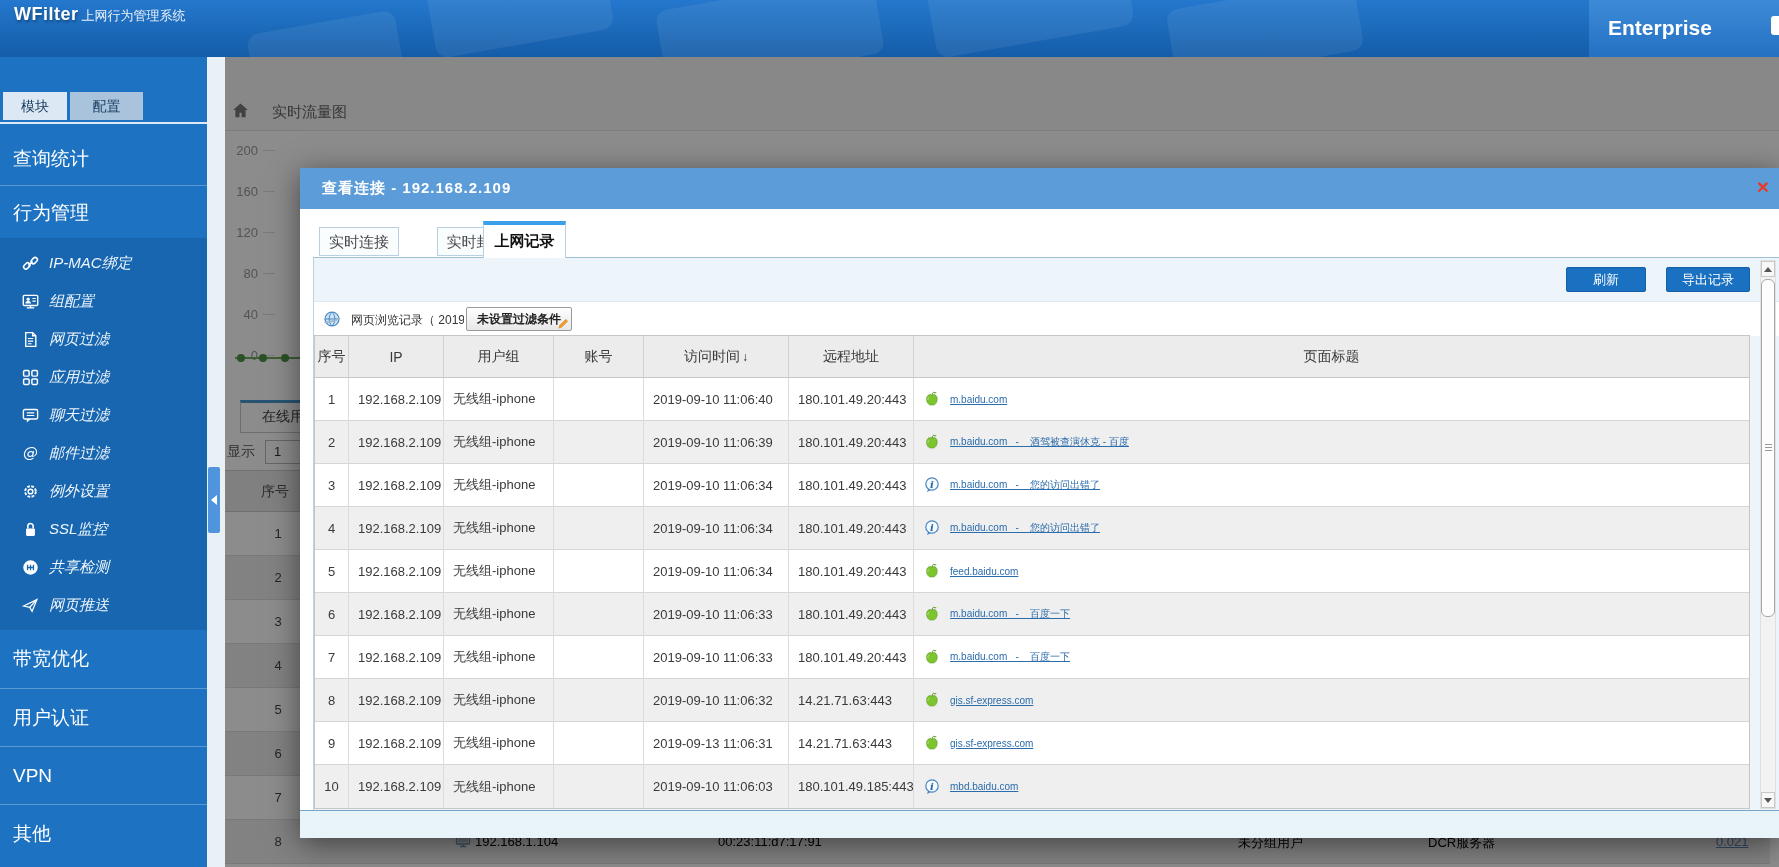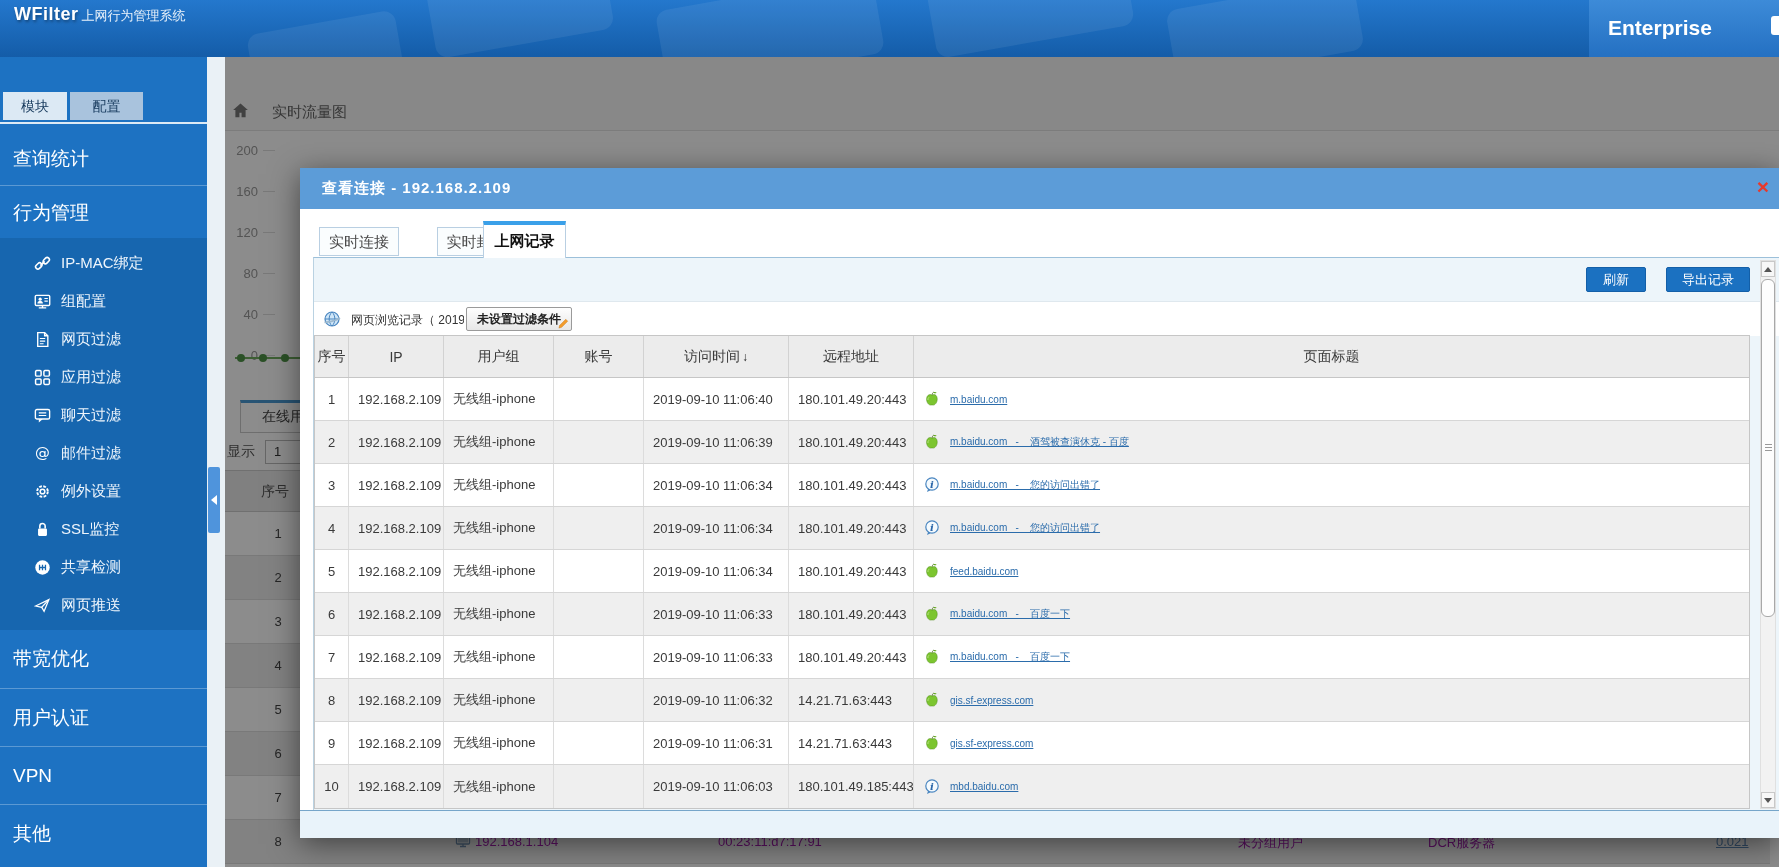--- a/index.html
+++ b/index.html
@@ -27,21 +27,21 @@
   .sidebar{position:absolute;left:0;top:57px;width:207px;height:810px;background:#1d72c2;}
   .side-tabs{position:absolute;left:3px;top:35px;display:flex;}
   .side-tab{height:28px;line-height:28px;text-align:center;font-size:14px;color:#16395c;background:#a9c3dd;margin-right:3px;cursor:pointer;}
   .side-tab.active{background:#dce9f4;}
   .side-tabs-line{position:absolute;left:0;top:65px;width:207px;height:2px;background:#ddeaf5;}
   #side-menu{position:absolute;left:0;top:75px;width:238px;}
   .side-group{position:relative;height:53px;line-height:53px;padding-left:13px;font-size:19px;color:#fff;cursor:pointer;box-sizing:border-box;}
   .side-group.bordered{border-top:1px solid rgba(255,255,255,.28);}
   .side-group.tall{height:58px;line-height:58px;}
   .side-chev{position:absolute;right:20px;top:50%;margin-top:-6px;width:12px;height:12px;color:#fff;}
-  .side-sub{background:#1766af;padding:6px 12px;}
+  .side-sub{background:#1766af;padding:6px 0;font-style:italic;}
   .side-sub-item{height:38px;display:flex;align-items:center;padding-left:22px;font-size:15px;color:#eef5fc;cursor:pointer;}
   .side-sub-icon{width:17px;height:17px;margin-right:10px;color:#fff;flex:none;}
 
   
   .gutter{position:absolute;left:207px;top:57px;width:18px;height:810px;background:#eaf1f6;}
   .collapse-handle{position:absolute;left:1px;top:410px;width:12px;height:66px;background:#4f94dc;border-radius:2px;
     display:flex;align-items:center;justify-content:center;cursor:pointer;}
   .tri-left{width:0;height:0;border-top:5px solid transparent;border-bottom:5px solid transparent;border-right:6px solid #fff;}
 
   
@@ -61,40 +61,40 @@
   .bg-show-label{font-size:14px;color:#555;}
   .bg-show-box{display:inline-block;margin-left:10px;width:52px;height:24px;background:#fff;border:1px solid #bbb;
     font-size:13px;color:#333;padding:3px 0 0 8px;box-sizing:border-box;vertical-align:middle;}
   #bg-table{position:absolute;left:0;top:413px;width:1545px;height:394px;}
   .bgt-head{position:absolute;left:0;top:0;width:100%;height:42px;background:#e9e9e9;border-top:1px solid #ccc;border-bottom:1px solid #ccc;box-sizing:border-box;}
   .bgt-head span{position:absolute;left:36px;top:12px;font-size:14px;color:#555;}
   .bgt-row{position:absolute;left:0;width:100%;height:44px;border-bottom:1px solid #ddd;box-sizing:border-box;background:#fff;}
   .bgt-row.alt{background:#ededed;}
   .bgt-num{position:absolute;left:38px;top:14px;width:30px;text-align:center;font-size:13px;color:#444;}
   .bgt-div{position:absolute;top:42px;bottom:0;width:1px;background:#d8d8d8;}
-  .bgt-cell{position:absolute;top:14px;font-size:13px;color:#a21caf;white-space:nowrap;}
+  .bgt-cell{position:absolute;top:14px;font-size:13px;color:#000000;white-space:nowrap;}
   .bgt-icon{position:absolute;top:13px;width:16px;height:16px;color:#6f8faf;}
   .bgt-link{color:#5b87b5;text-decoration:underline;}
 
   
   .modal{position:absolute;left:300px;top:168px;width:1479px;height:670px;z-index:10;background:#fff;
     box-shadow:0 6px 28px rgba(0,0,0,.5);}
   .m-titlebar{position:absolute;left:0;top:0;width:100%;height:41px;background:#5c9cd8;}
   .m-title{position:absolute;left:22px;top:11px;font-size:15px;font-weight:bold;color:#fff;letter-spacing:1px;}
   .m-close{position:absolute;right:10px;top:6px;font-size:21px;font-weight:bold;color:#e8392b;cursor:pointer;line-height:1.2;}
   .m-body{position:absolute;left:0;top:41px;right:0;bottom:0;background:#fff;}
   .m-tab{position:absolute;top:18px;height:29px;line-height:27px;text-align:center;font-size:15px;color:#4a4a4a;
     background:#fafdfe;border:1px solid #b9cfe2;box-sizing:border-box;cursor:pointer;}
   .m-tab.active{top:12px;height:37px;border-top:4px solid #3aa0e9;border-bottom:none;background:#fff;
     font-weight:bold;color:#111;z-index:3;line-height:31px;}
   .m-panel{position:absolute;left:13px;top:48px;width:1466px;height:553px;background:#edf5fa;
     border-top:1px solid #9cc0da;border-left:1px solid #bad2e2;box-sizing:border-box;}
   .m-btn{position:absolute;top:9px;height:25px;background:#1b71c1;color:#fff;border:1px solid #135fa8;
     font-size:13px;border-radius:2px;cursor:pointer;font-family:inherit;}
-  .m-refresh{right:133px;width:60px;}
+  .m-refresh{right:133px;width:80px;}
   .m-export{right:29px;width:84px;}
   .m-toolbar{position:absolute;left:0;top:43px;width:1465px;height:34px;background:#fff;border-top:1px solid #dfe8ee;}
   .tb-globe{position:absolute;left:8px;top:7px;width:20px;height:20px;}
   .tb-label{position:absolute;left:37px;top:10px;width:113px;font-size:12px;color:#333;white-space:nowrap;overflow:hidden;}
   .tb-filter{position:absolute;left:152px;top:5px;width:106px;height:24px;background:linear-gradient(#fefefe,#e7e7e7);
     border:1px solid #9a9a9a;border-radius:2px;font-size:12px;font-weight:bold;color:#222;cursor:pointer;font-family:inherit;}
   .tb-pencil{position:absolute;right:2px;bottom:1px;width:11px;height:11px;}
   #m-table{position:absolute;left:0;top:77px;width:1436px;border:1px solid #c6c6c6;box-sizing:border-box;}
   .mt-head{display:flex;height:42px;background:#ececec;border-bottom:1px solid #c6c6c6;box-sizing:border-box;}
   .mt-hc{box-sizing:border-box;border-right:1px solid #d2d2d2;display:flex;align-items:center;justify-content:center;
@@ -593,21 +593,21 @@
                   </svg>
                 </span>
                 <a class="pt-link">gis.sf-express.com</a>
               </div>
             </div>
             <div class="mt-row">
               <div class="mt-c center" style="width: 34px;">9</div>
               <div class="mt-c" style="width: 95px;">192.168.2.109</div>
               <div class="mt-c" style="width: 110px;">无线组-iphone</div>
               <div class="mt-c" style="width: 90px;"></div>
-              <div class="mt-c" style="width: 145px;">2019-09-10 11:06:31</div>
+              <div class="mt-c" style="width: 145px;">2019-09-13 11:06:31</div>
               <div class="mt-c" style="width: 125px;">14.21.71.63:443</div>
               <div class="mt-c" style="width: 836px;">
                 <span class="pt-icon">
                   <svg viewBox="0 0 18 18">
                     <path d="M9.2 5.2C7.4 3.8 3.9 4.6 3.6 8.6c-.3 3.7 2.2 7 4.7 6.4.4-.1.8-.1 1.2 0 2.5.6 5-2.7 4.7-6.4-.3-4-3.2-4.8-5-3.4z" fill="#7cc52f" stroke="#4a8a15" stroke-width=".5"></path>
                     <path d="M9.2 5.2c-.1-1.4.5-2.6 1.7-3.2" fill="none" stroke="#557728" stroke-width=".9"></path>
                     <path d="M10.6 2.2c1.3-.6 2.5-.2 3 .5-.8.9-2.3 1-3-.5z" fill="#63a81e"></path>
                     <path d="M6 7.2c-.8.6-1.2 1.6-1.1 2.8" stroke="#c4e796" fill="none" stroke-width=".8"></path>
                   </svg>
                 </span>

